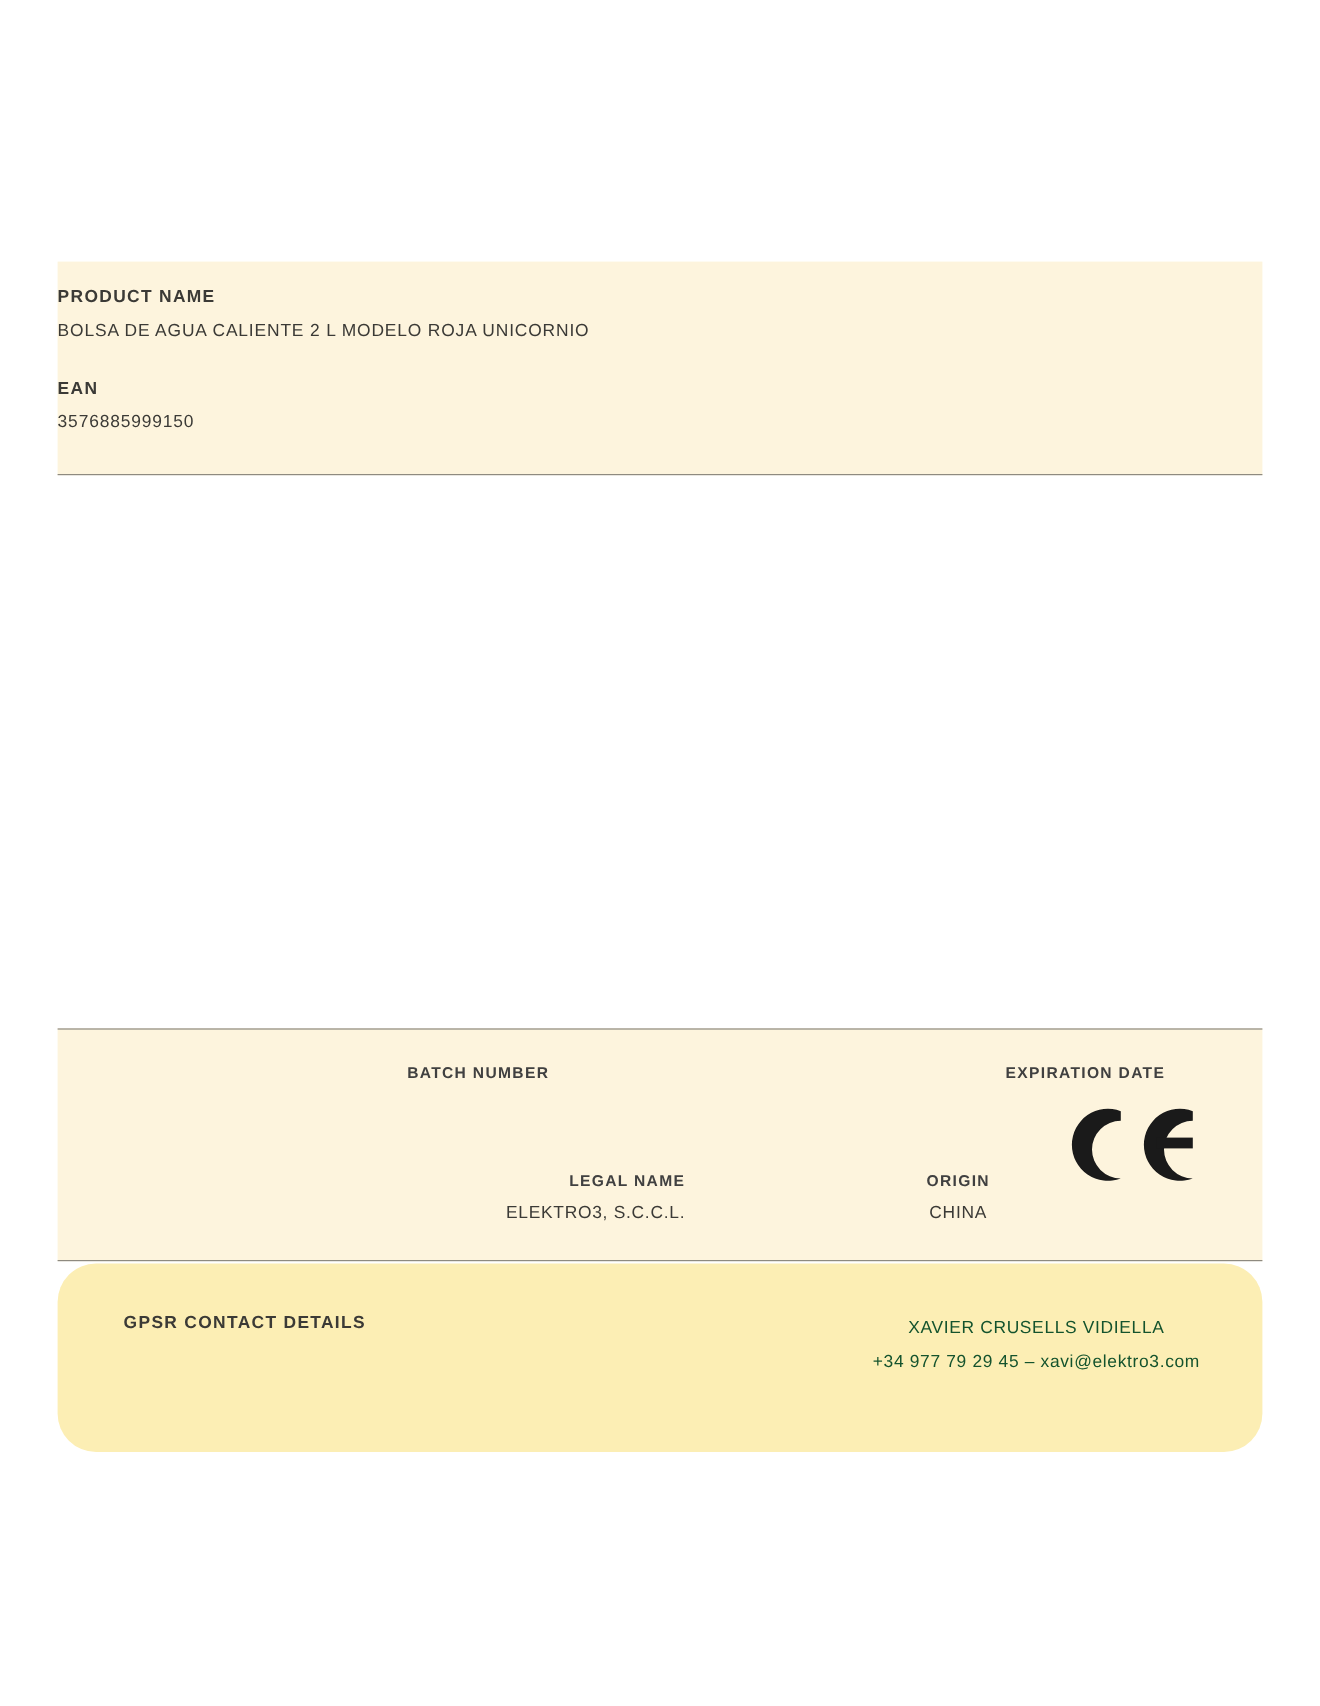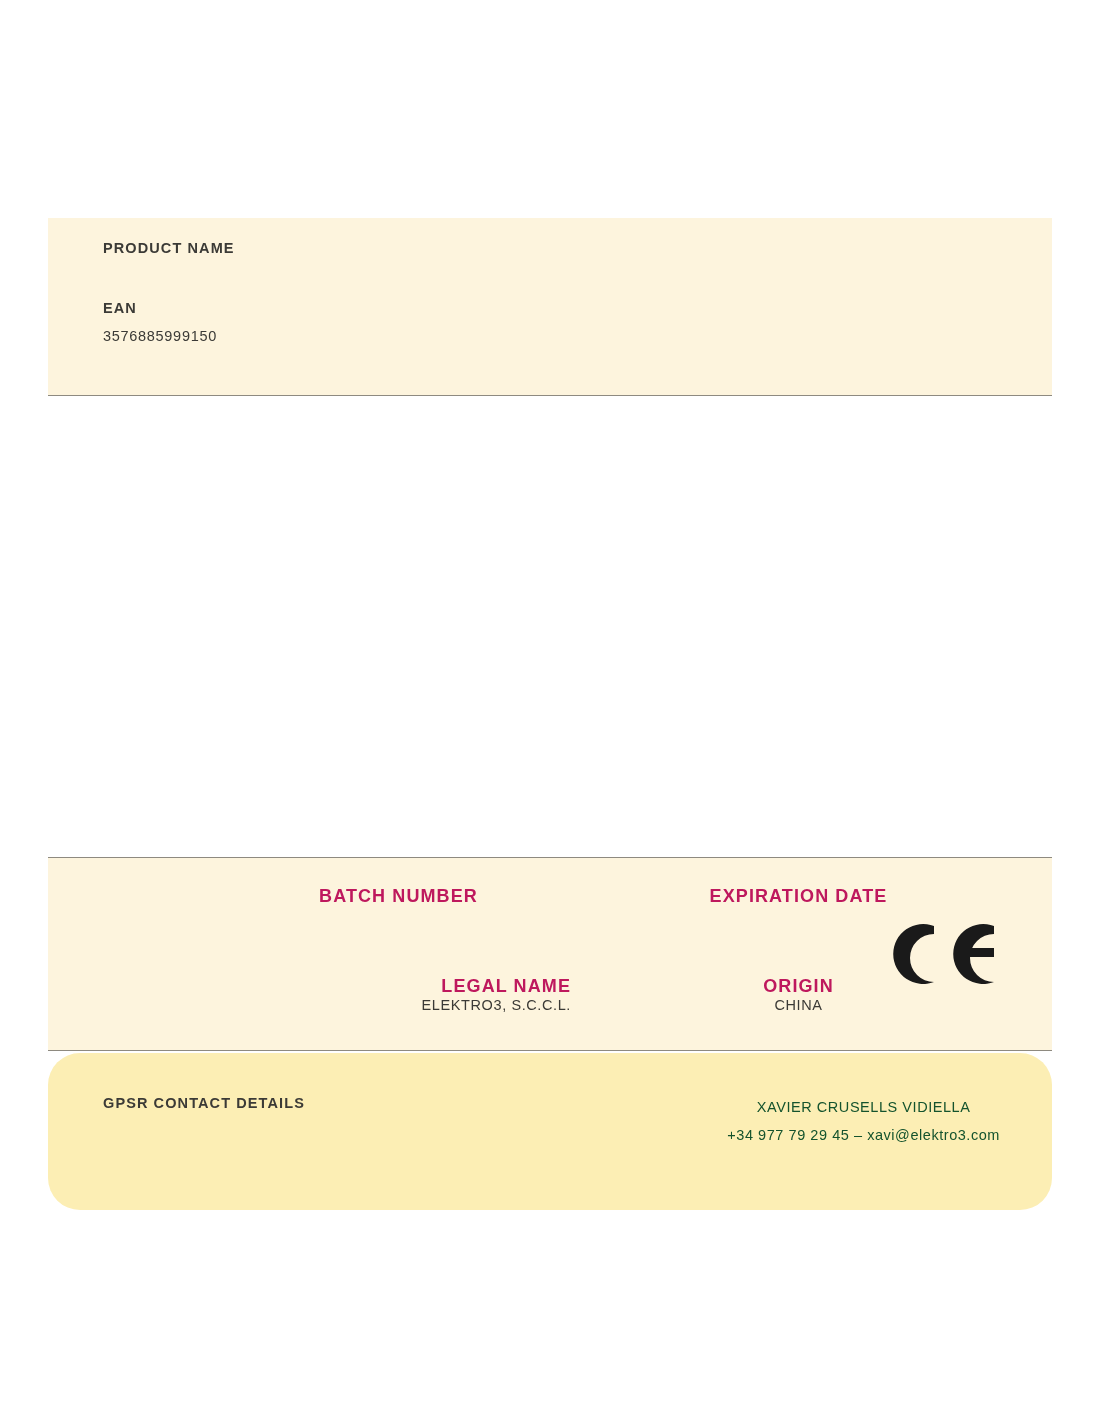--- a/index.html
+++ b/index.html
@@ -42,21 +42,20 @@
     letter-spacing: 1.1px;
     color: #3b3a36;
   }
   .field-value {
     font-size: 14.5px;
     letter-spacing: 0.7px;
     color: #3b3a36;
     font-weight: normal;
   }
   .top-inner {
-    padding-left: 55px;
   }
   .row-gap-sm { height: 12px; }
   .row-gap-lg { height: 32px; }
 
   
   .mid-block {
     position: absolute;
     left: 48px;
     top: 857px;
     width: 1004px;
@@ -76,46 +75,47 @@
     left: 178px;
     top: 28px;
     width: 345px;
     text-align: center;
   }
   .col-exp {
     position: absolute;
     left: 578px;
     top: 28px;
     width: 345px;
-    text-align: center;
+    text-align: right;
   }
   .col-legal {
     position: absolute;
     left: 178px;
     top: 118px;
     width: 345px;
     text-align: right;
   }
   .col-origin {
     position: absolute;
     left: 578px;
     top: 118px;
     width: 345px;
     text-align: center;
   }
   .cell-label {
-    font-size: 18px;
+    font-size: 13px;
     font-weight: bold;
     letter-spacing: 1.1px;
-    color: #be185d;
+    color: #404040;
   }
   .cell-value {
     font-size: 14.5px;
     letter-spacing: 0.6px;
     color: #3b3a36;
+    margin-top: 12px;
   }
   .ce-mark {
     position: absolute;
     right: 52px;
     top: 62px;
     width: 110px;
     height: 68px;
   }
 
   
@@ -151,20 +151,21 @@
 </style>
 </head>
 <body>
 
 <div class="page">
 
   <div class="top-block">
     <div class="top-inner">
       <div class="field-label">PRODUCT NAME</div>
       <div class="row-gap-sm"></div>
+      <div class="field-value">BOLSA DE AGUA CALIENTE 2 L MODELO ROJA UNICORNIO</div>
       <div class="row-gap-lg"></div>
       <div class="field-label">EAN</div>
       <div class="row-gap-sm"></div>
       <div class="field-value">3576885999150</div>
     </div>
   </div>
 
   <div class="mid-block">
     <div class="mid-grid">
 

